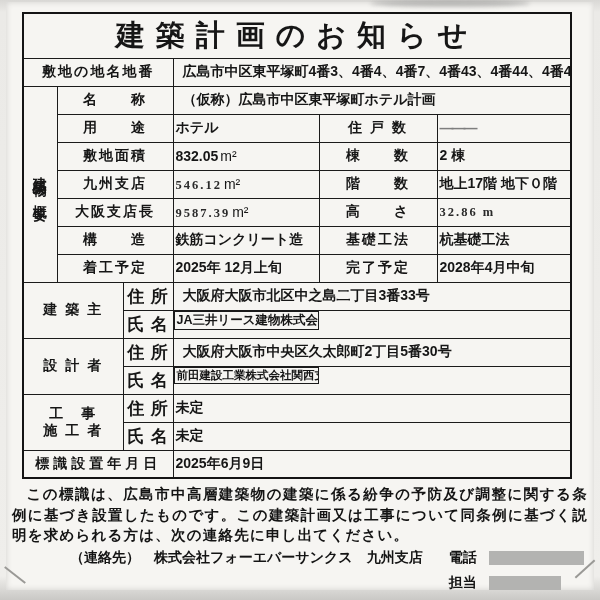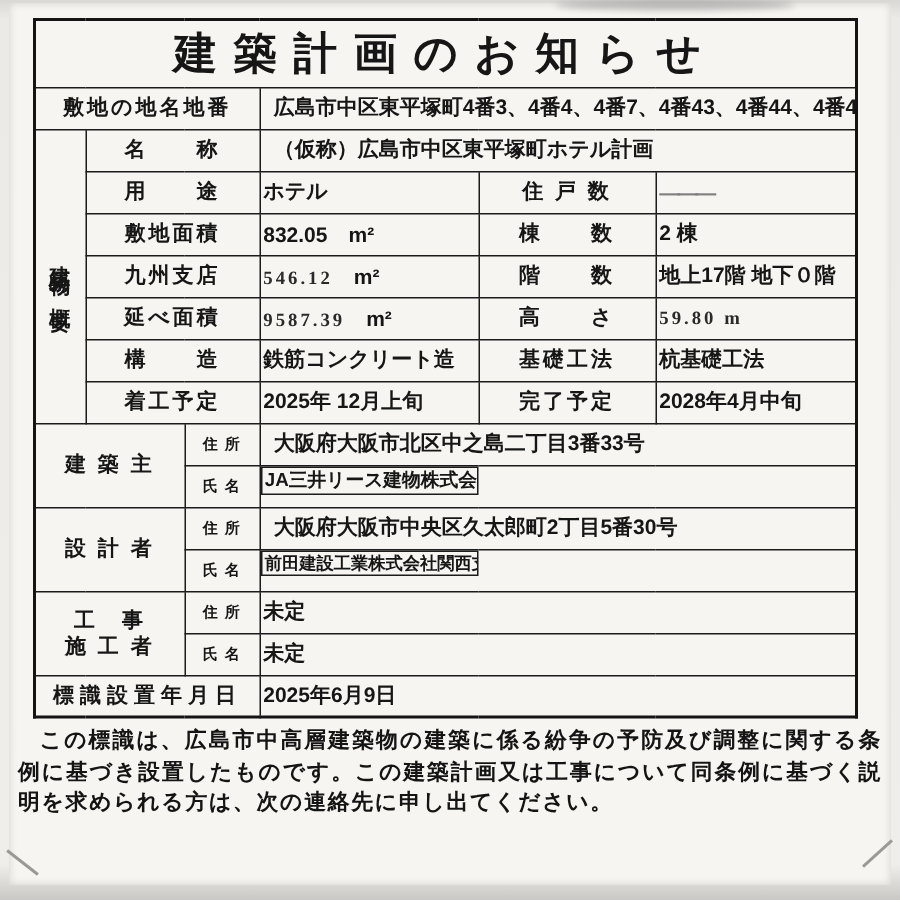--- a/index.html
+++ b/index.html
@@ -11,27 +11,27 @@
   .wire.l{left:2px;top:574px;transform:rotate(38deg);}
   .wire.r{left:572px;top:568px;transform:rotate(-42deg);}
 
   table.notice{position:absolute;left:22px;top:12px;border-collapse:collapse;table-layout:fixed;width:548px;color:#161616;}
   table.notice td{border:1.6px solid #1b1b1b;padding:0 2px;overflow:hidden;}
   table.notice{border:2.5px solid #141414;padding-left:13px;}
   tr.r{height:28px;}
   tr.title-row{height:45px;}
   .title-cell{text-align:center;font-size:29px;font-weight:bold;letter-spacing:11px;white-space:nowrap;}
   .lbl{text-align:center;font-weight:bold;font-size:14px;letter-spacing:2px;white-space:nowrap;}
-  .lbl.small{font-size:10px;letter-spacing:1px;}
+  .lbl.small{font-size:17px;letter-spacing:1px;}
   .lbl.spaced{letter-spacing:4px;}
   .val{font-weight:bold;font-size:14px;white-space:nowrap;}
   .val.left{text-align:left;padding-left:9px;}
   .vhead{text-align:center;font-weight:bold;font-size:14px;}
   .vhead span{writing-mode:vertical-rl;letter-spacing:3px;line-height:1;display:inline-block;}
-  .unit{margin-left:14px;font-weight:bold;}
+  .unit{margin-left:2px;font-weight:normal;}
   .stamp{font-family:Liberation Serif, serif;font-size:12.5px;font-weight:bold;letter-spacing:2px;color:#2a2a2a;}
   .dashval{color:#7e7e7e;letter-spacing:-2px;font-weight:bold;}
   .namecell{display:flex;align-items:center;gap:7px;font-size:12.5px;font-weight:bold;white-space:nowrap;padding-left:9px;}
   .redact{display:inline-block;height:14px;background:#b3b3b1;}
   .w46{width:46px;}.w80{width:80px;}.w42{width:42px;}.w86{width:86px;}.w95{width:95px;}.w72{width:72px;}
   .pre{white-space:pre-line;line-height:1.25;text-align:center;}
 
   .notice-text{position:absolute;left:12px;top:484px;width:576px;font-size:14.5px;font-weight:600;line-height:1.42;letter-spacing:1.2px;text-align:justify;color:#141414;text-indent:1em;}
   .contact{position:absolute;left:70px;top:549px;display:flex;align-items:flex-start;font-size:14px;font-weight:600;color:#141414;}
   .contact-left{white-space:nowrap;}
@@ -89,24 +89,24 @@
     </tr>
 
     <tr class="r">
       <td colspan="2" class="lbl">九州支店</td>
       <td class="val"><span class="stamp">546.12</span><span class="unit">m²</span></td>
       <td class="lbl">階　　数</td>
       <td class="val">地上17階 地下０階</td>
     </tr>
 
     <tr class="r">
-      <td colspan="2" class="lbl">延べ面積</td>
+      <td colspan="2" class="lbl">大阪支店長</td>
       <td class="val"><span class="stamp">9587.39</span><span class="unit">m²</span></td>
       <td class="lbl">高　　さ</td>
-      <td class="val stamp">59.80 m</td>
+      <td class="val stamp">32.86 m</td>
     </tr>
 
     <tr class="r">
       <td colspan="2" class="lbl">構　　造</td>
       <td class="val">鉄筋コンクリート造</td>
       <td class="lbl">基礎工法</td>
       <td class="val">杭基礎工法</td>
     </tr>
 
     <tr class="r">
@@ -159,13 +159,28 @@
 
     <tr class="r">
       <td colspan="3" class="lbl spaced">標識設置年月日</td>
       <td colspan="3" class="val">2025年6月9日</td>
     </tr>
   </tbody>
     </table>
 
   <div class="notice-text">この標識は、広島市中高層建築物の建築に係る紛争の予防及び調整に関する条例に基づき設置したものです。この建築計画又は工事について同条例に基づく説明を求められる方は、次の連絡先に申し出てください。</div>
 
+  <div class="contact">
+    <div class="contact-left">
+      <span>（連絡先）</span><span class="co">株式会社フォーエバーサンクス　九州支店</span>
+    </div>
+    <div class="contact-right">
+      <div class="crow">
+        <span>電話</span>
+        <span class="redact w95"></span>
+      </div>
+      <div class="crow">
+        <span>担当</span>
+        <span class="redact w72"></span>
+      </div>
+    </div>
+  </div>
 </div>
 
 </body></html>

